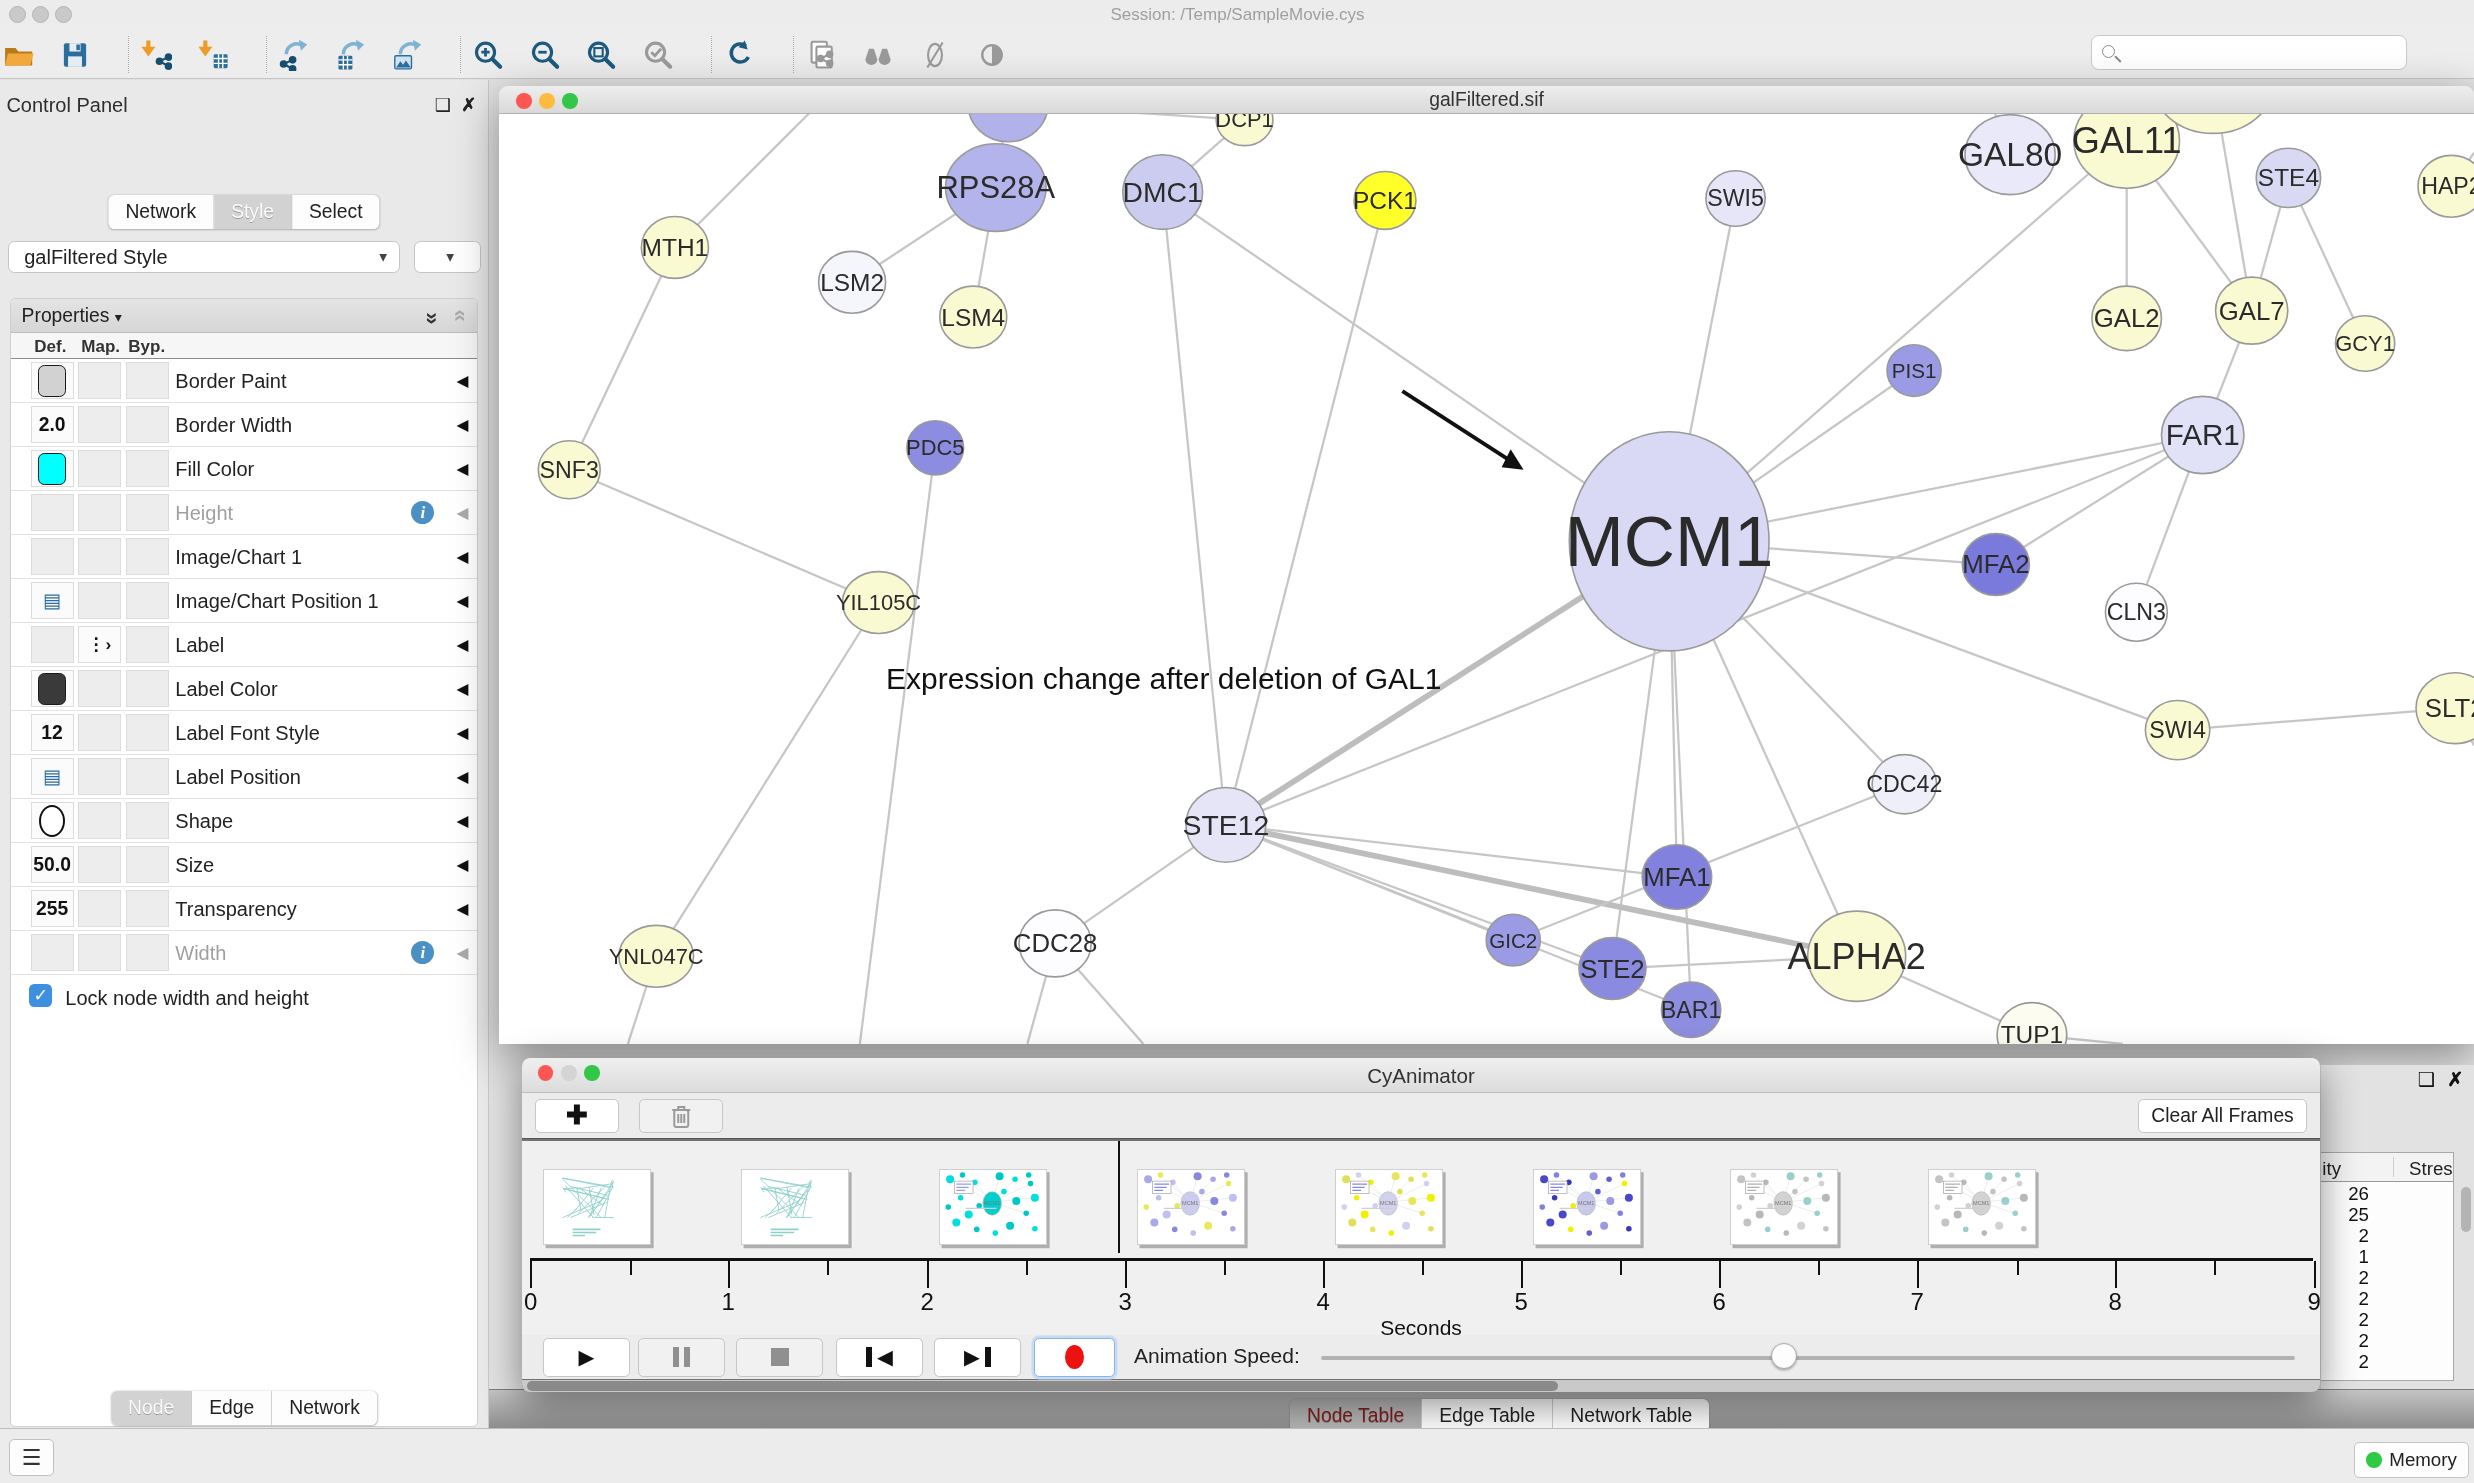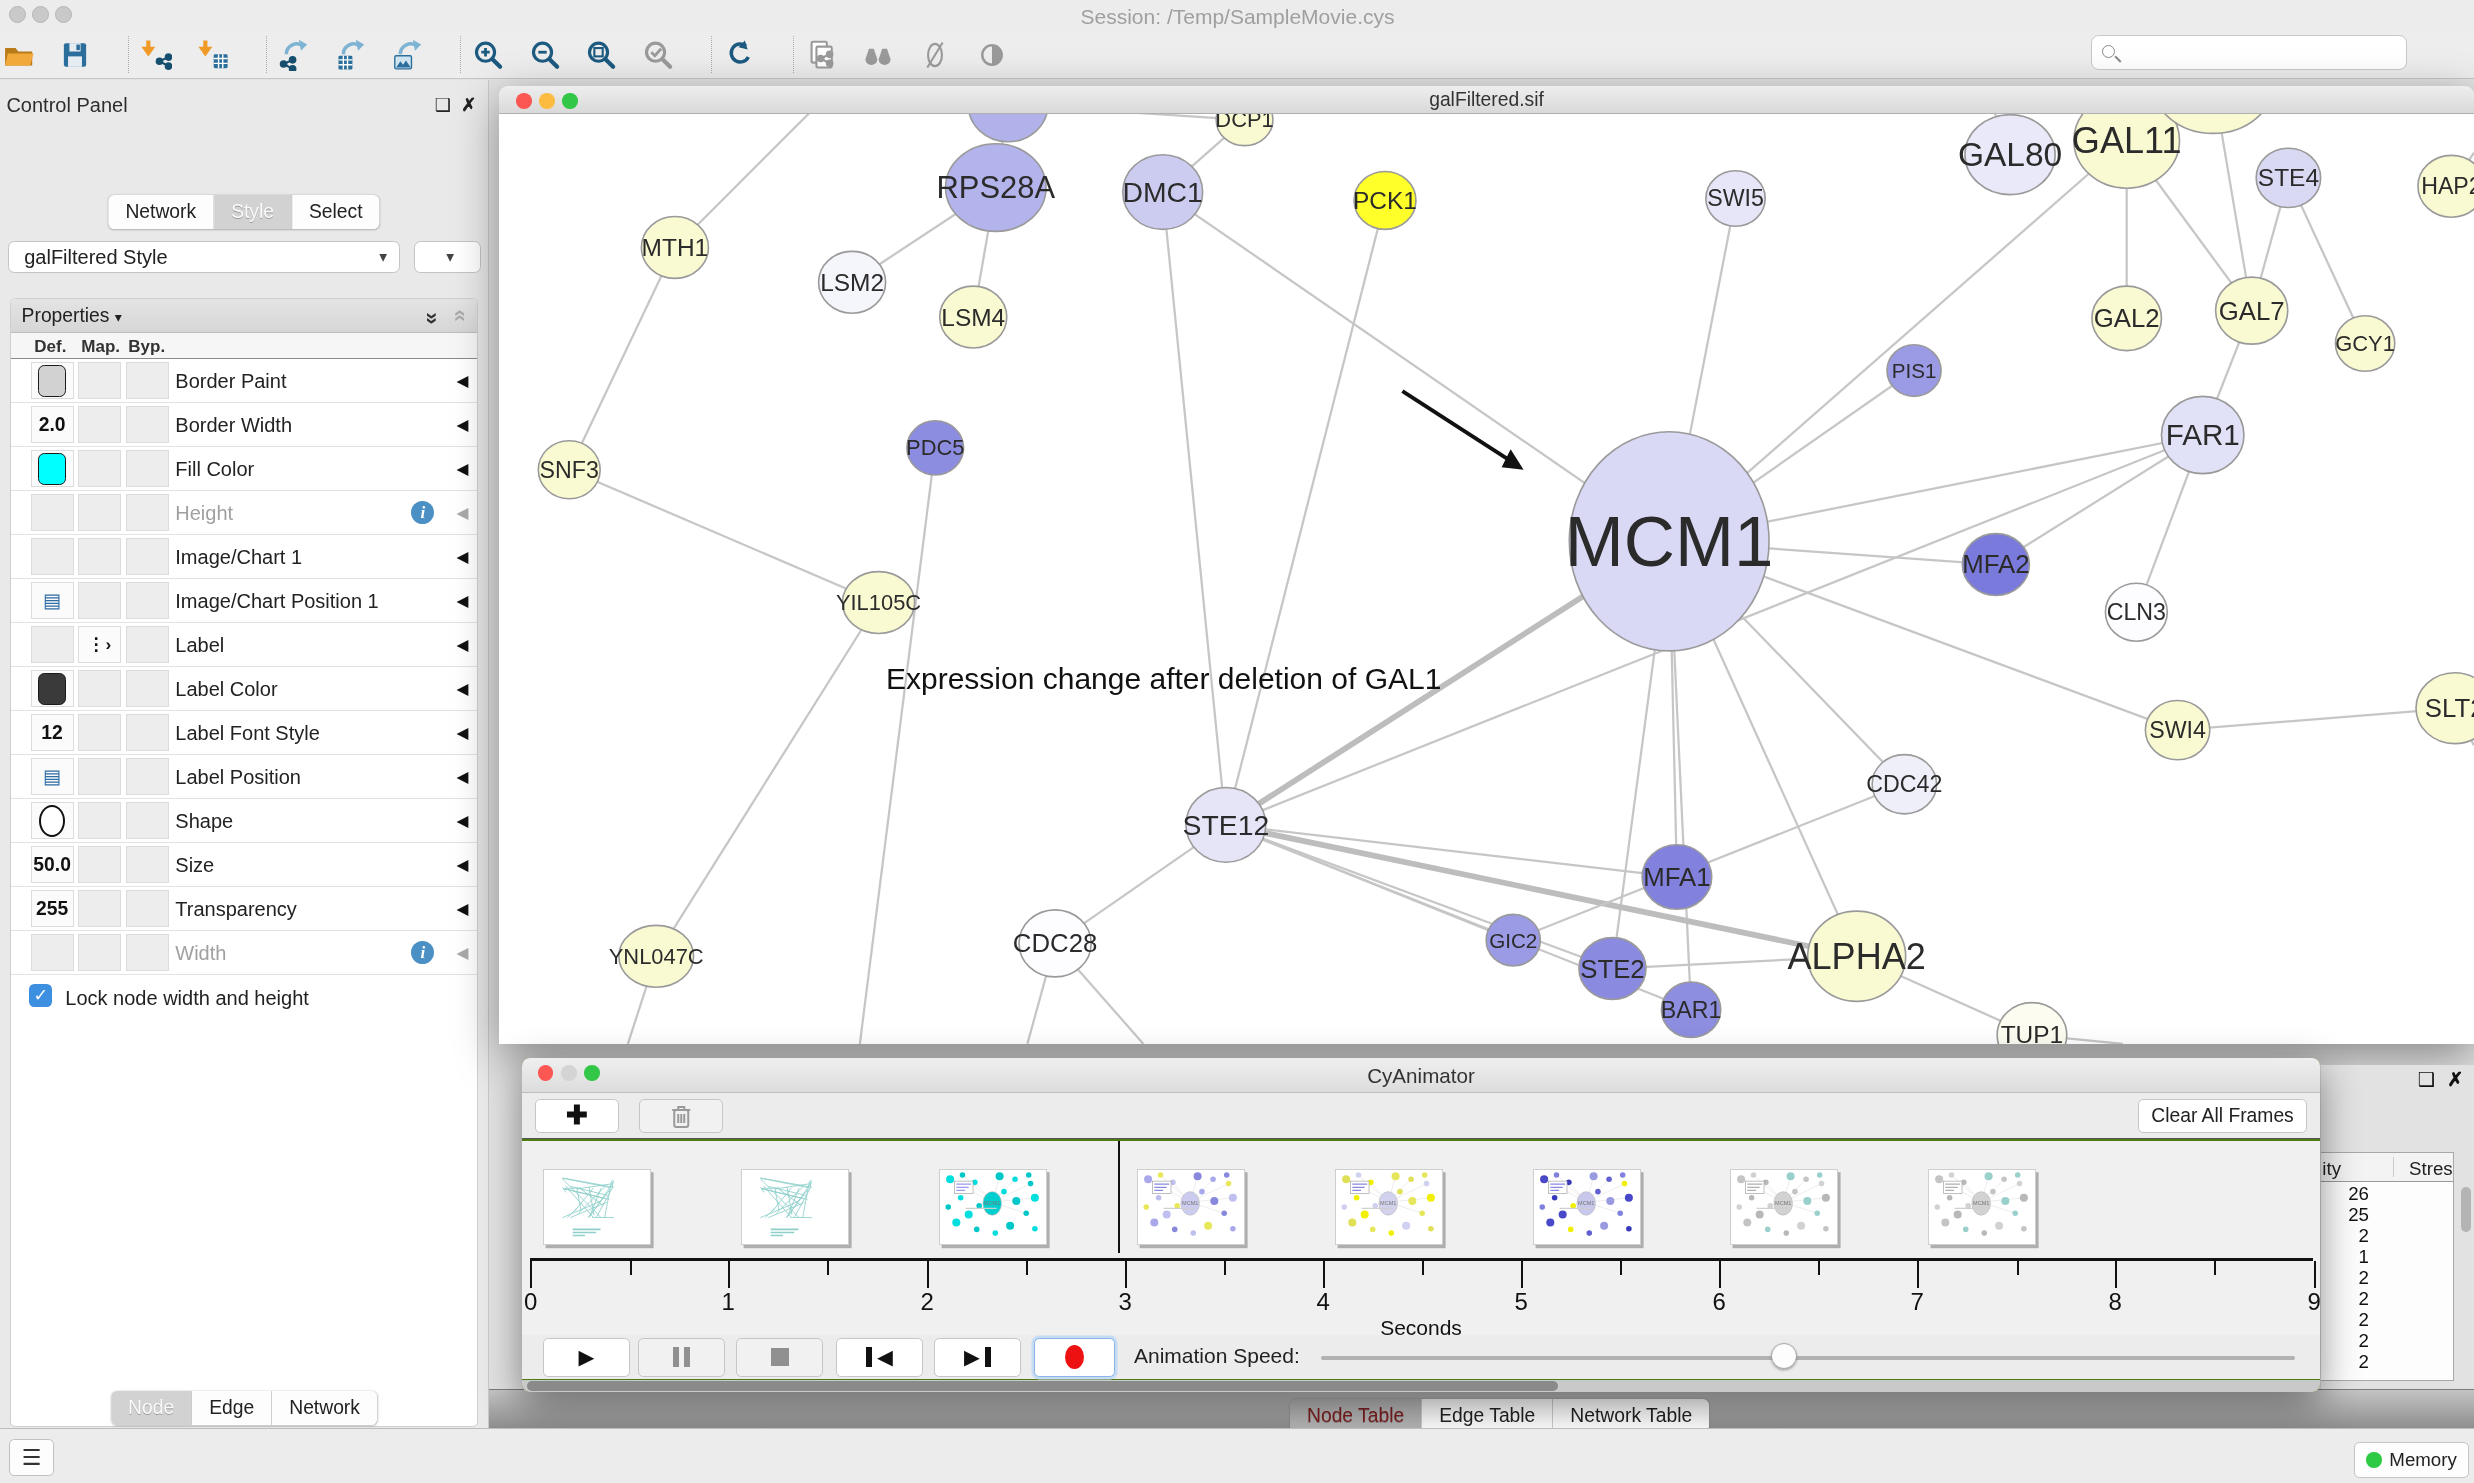--- a/index.html
+++ b/index.html
@@ -4,21 +4,21 @@
 <style>
   * { margin:0; padding:0; box-sizing:border-box; }
   html,body { width:2475px; height:1484px; overflow:hidden; }
   body { font-family:"Liberation Sans", sans-serif; background:#e4e4e4; }
   #root { position:relative; width:2475px; height:1484px; background:#e2e2e2; }
   .abs { position:absolute; }
 
   
   #titlebar { position:absolute; left:0; top:0; width:2475px; height:31px; background:#ececec; }
   .tl-dot { position:absolute; top:5.8px; width:17.4px; height:17.4px; border-radius:50%; background:#c9c9c9; border:0.6px solid #b5b5b5; }
-  #session-title { position:absolute; top:4.5px; left:0; width:2475px; text-align:center; font-size:21px; color:#9f9f9f; }
+  #session-title { position:absolute; top:4.5px; left:0; width:2475px; text-align:center; font-size:17px; color:#9f9f9f; }
   #toolbar { position:absolute; left:0; top:31px; width:2475px; height:48px; background:#ededed; border-bottom:1.3px solid #c6c6c6; }
   .tb-icon { position:absolute; top:7.7px; width:32px; height:32px; }
   .tb-sep { position:absolute; top:5.2px; width:0; height:37px; border-left:1.3px dotted #ababab; }
   #search-box { position:absolute; left:2091px; top:3.9px; width:316px; height:35px; background:#fff; border:1.3px solid #c8c8c8; border-radius:7.7px; }
   #search-glass { position:absolute; left:10.3px; top:9px; width:13px; height:13px; border:1.9px solid #8a8a8a; border-radius:50%; }
   #search-glass::after { content:""; position:absolute; left:10.3px; top:11.6px; width:7.7px; height:1.9px; background:#8a8a8a; transform:rotate(45deg); }
 
   
   #control-panel { position:absolute; left:0; top:80px; width:489px; height:1348px; background:#e9e9e9; border-right:1.3px solid #c9c9c9; }
   #cp-title { position:absolute; left:6.4px; top:14px; font-size:20px; color:#2e2e2e; }
@@ -72,21 +72,21 @@
   #st-table { position:absolute; left:0; top:87px; width:133px; height:229px; background:#fdfdfd; border:1.3px solid #a8a8a8; border-left:none; }
   #st-head { height:29px; background:#f3f3f3; border-bottom:1.3px solid #9a9a9a; position:relative; font-size:18.7px; color:#222; }
   #st-head .c1 { position:absolute; left:1.3px; top:5.2px; }
   #st-head .c2 { position:absolute; left:88px; top:5.2px; }
   #st-head .div { position:absolute; left:72px; top:3.9px; width:0; height:20.6px; border-left:1.3px solid #cccccc; }
   .st-row { height:21px; font-size:18.7px; color:#111; position:relative; }
   .st-row span { position:absolute; right:84px; top:0.6px; }
   #st-scroll { position:absolute; right:3.9px; top:122px; width:9.7px; height:45px; background:#b4b4b4; border-radius:5.2px; }
 
   
-  #animator { position:absolute; left:522px; top:1058px; width:1798px; height:334px; background:#4d7c0f; border-radius:7.7px; box-shadow:0 11.6px 39px rgba(0,0,0,.45); z-index:20; overflow:hidden; }
+  #animator { position:absolute; left:522px; top:1058px; width:1798px; height:334px; background:#737373; border-radius:7.7px; box-shadow:0 11.6px 39px rgba(0,0,0,.45); z-index:20; overflow:hidden; }
   #anim-titlebar { position:absolute; left:0; top:0; width:100%; height:35px; background:linear-gradient(#efefef,#dcdcdc); border-bottom:0.6px solid #bdbdbd; }
   #anim-title { width:100%; text-align:center; font-size:20.6px; color:#333; line-height:35px; }
   #anim-toolbar { position:absolute; left:0; top:35px; width:100%; height:46px; background:#ececec; border-bottom:1.9px solid #555; }
   .anim-btn { position:absolute; top:5.8px; height:34px; border-radius:5.2px; border:1.3px solid #c6c6c6; background:#fff; display:flex; align-items:center; justify-content:center; }
   #btn-add { left:13px; width:84px; font-size:26px; font-weight:bold; color:#111; }
   #btn-trash { left:117px; width:84px; background:#f1f1f1; }
   #btn-clear { left:1616px; width:169px; font-size:19.3px; color:#222; }
   #anim-timeline { position:absolute; left:0; top:83px; width:100%; height:194px; background:#f0f0f0; }
   .frame-thumb { position:absolute; top:28px; width:108px; height:76px; background:#fff; border:1.3px solid #cfcfcf; box-shadow:2.6px 3.2px 0 rgba(120,120,120,.55); }
   #playhead { position:absolute; left:596px; top:0; width:1.9px; height:112px; background:#111; }

